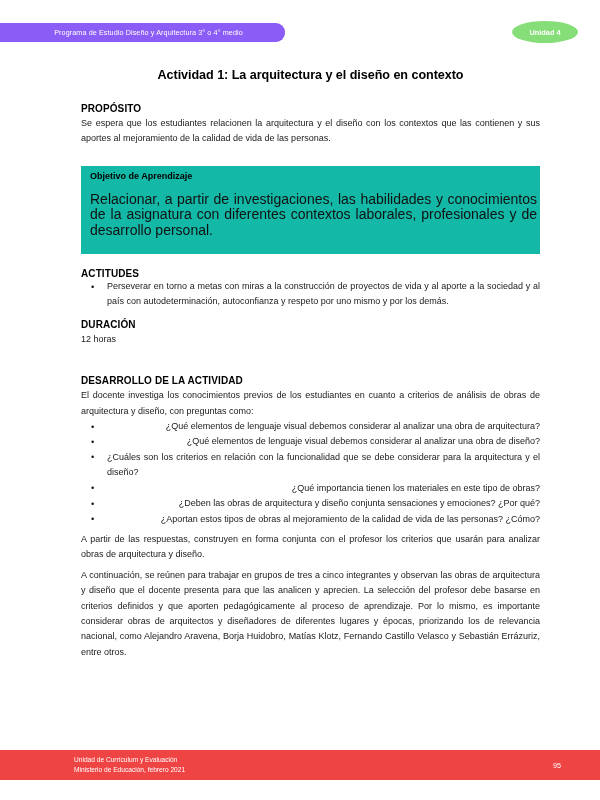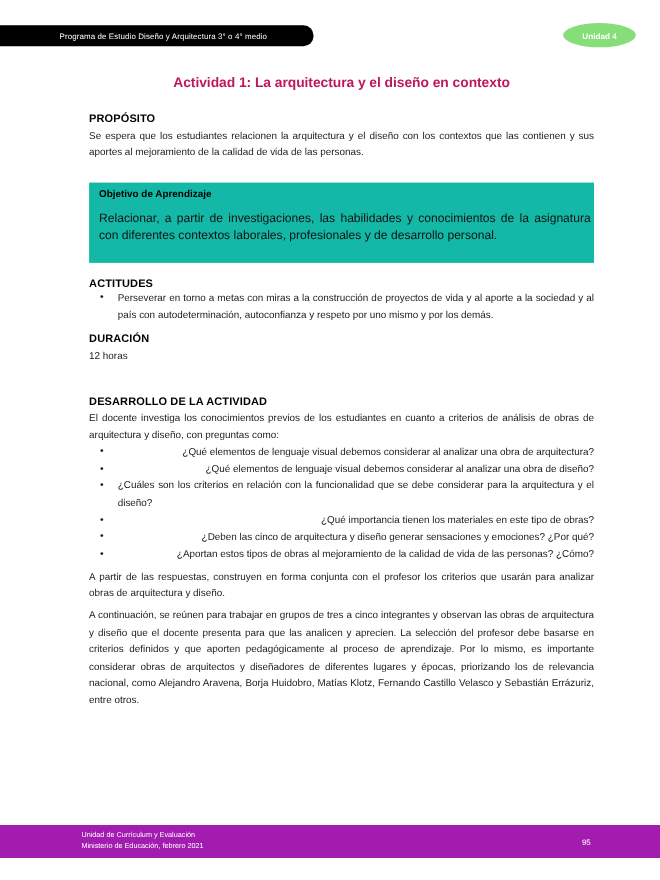--- a/index.html
+++ b/index.html
@@ -30,21 +30,21 @@
     left: 0;
     width: 600px;
     height: 48px;
   }
   .header-bar {
     position: absolute;
     left: 0;
     top: 23px;
     width: 285px;
     height: 19px;
-    background: #000000;
+    background: #8b5cf6;
     border-radius: 0 9px 9px 0;
     display: flex;
     align-items: center;
     justify-content: center;
     box-sizing: border-box;
     padding-left: 12px;
   }
   .header-bar-text {
     color: #ffffff;
     font-size: 7.2px;
@@ -77,21 +77,21 @@
     top: 0;
     width: 459px;
   }
 
   .doc-title {
     margin: 0;
     padding: 0;
     font-size: 12.6px;
     font-weight: bold;
     text-align: center;
-    color: #be185d;
+    color: #000000;
     margin-top: 68px;
     letter-spacing: -0.05px;
   }
 
   .sec-heading {
     font-size: 10px;
     font-weight: bold;
     color: #000000;
     margin: 0;
     letter-spacing: 0.1px;
@@ -122,21 +122,21 @@
     color: #000000;
     margin: 0 0 11px 0;
   }
   .oa-code {
     font-size: 9px;
     font-weight: bold;
     color: #000000;
     margin: 0 0 1px 0;
   }
   .oa-text {
-    font-size: 11px;
+    font-size: 14px;
     line-height: 15.4px;
     text-align: justify;
     margin: 0;
     color: #111111;
   }
 
   
   ul.bullets {
     margin: 0;
     padding: 0;
@@ -170,26 +170,26 @@
   .block-gap-sm { height: 9px; }
   .block-gap-xs { height: 5px; }
 
   
   .footer {
     position: absolute;
     left: 0;
     bottom: 20px;
     width: 600px;
     height: 30px;
-    background: #a21caf;
+    background: #ef4444;
     display: flex;
     align-items: center;
     justify-content: space-between;
     box-sizing: border-box;
-    padding: 0 36px 0 74px;
+    padding: 0 12px 0 74px;
   }
   .footer-left {
     color: #ffffff;
     font-size: 6.6px;
     line-height: 10.5px;
   }
   .footer-line { display: block; white-space: nowrap; }
   .footer-page {
     color: #ffffff;
     font-size: 7.2px;
@@ -241,21 +241,21 @@
     <div style="height:28px"></div>
     <div>
       <div class="sec-heading">DESARROLLO DE LA ACTIVIDAD</div>
       <p class="para mt-2">El docente investiga los conocimientos previos de los estudiantes en cuanto a criterios de análisis de obras de arquitectura y diseño, con preguntas como:</p>
 
       <ul class="bullets questions">
         <li class="nojustify">¿Qué elementos de lenguaje visual debemos considerar al analizar una obra de arquitectura?</li>
         <li class="nojustify">¿Qué elementos de lenguaje visual debemos considerar al analizar una obra de diseño?</li>
         <li>¿Cuáles son los criterios en relación con la funcionalidad que se debe considerar para la arquitectura y el diseño?</li>
         <li class="nojustify">¿Qué importancia tienen los materiales en este tipo de obras?</li>
-        <li class="nojustify">¿Deben las cinco de arquitectura y diseño generar sensaciones y emociones? ¿Por qué?</li>
+        <li class="nojustify">¿Deben las obras de arquitectura y diseño conjunta sensaciones y emociones? ¿Por qué?</li>
         <li class="nojustify">¿Aportan estos tipos de obras al mejoramiento de la calidad de vida de las personas? ¿Cómo?</li>
       </ul>
 
       <div class="block-gap-xs"></div>
       <p class="para">A partir de las respuestas, construyen en forma conjunta con el profesor los criterios que usarán para analizar obras de arquitectura y diseño.</p>
 
       <div class="block-gap-xs"></div>
       <p class="para">A continuación, se reúnen para trabajar en grupos de tres a cinco integrantes y observan las obras de arquitectura y diseño que el docente presenta para que las analicen y aprecien. La selección del profesor debe basarse en criterios definidos y que aporten pedagógicamente al proceso de aprendizaje. Por lo mismo, es importante considerar obras de arquitectos y diseñadores de diferentes lugares y épocas, priorizando los de relevancia nacional, como Alejandro Aravena, Borja Huidobro, Matías Klotz, Fernando Castillo Velasco y Sebastián Errázuriz, entre otros.</p>
     </div>
 

